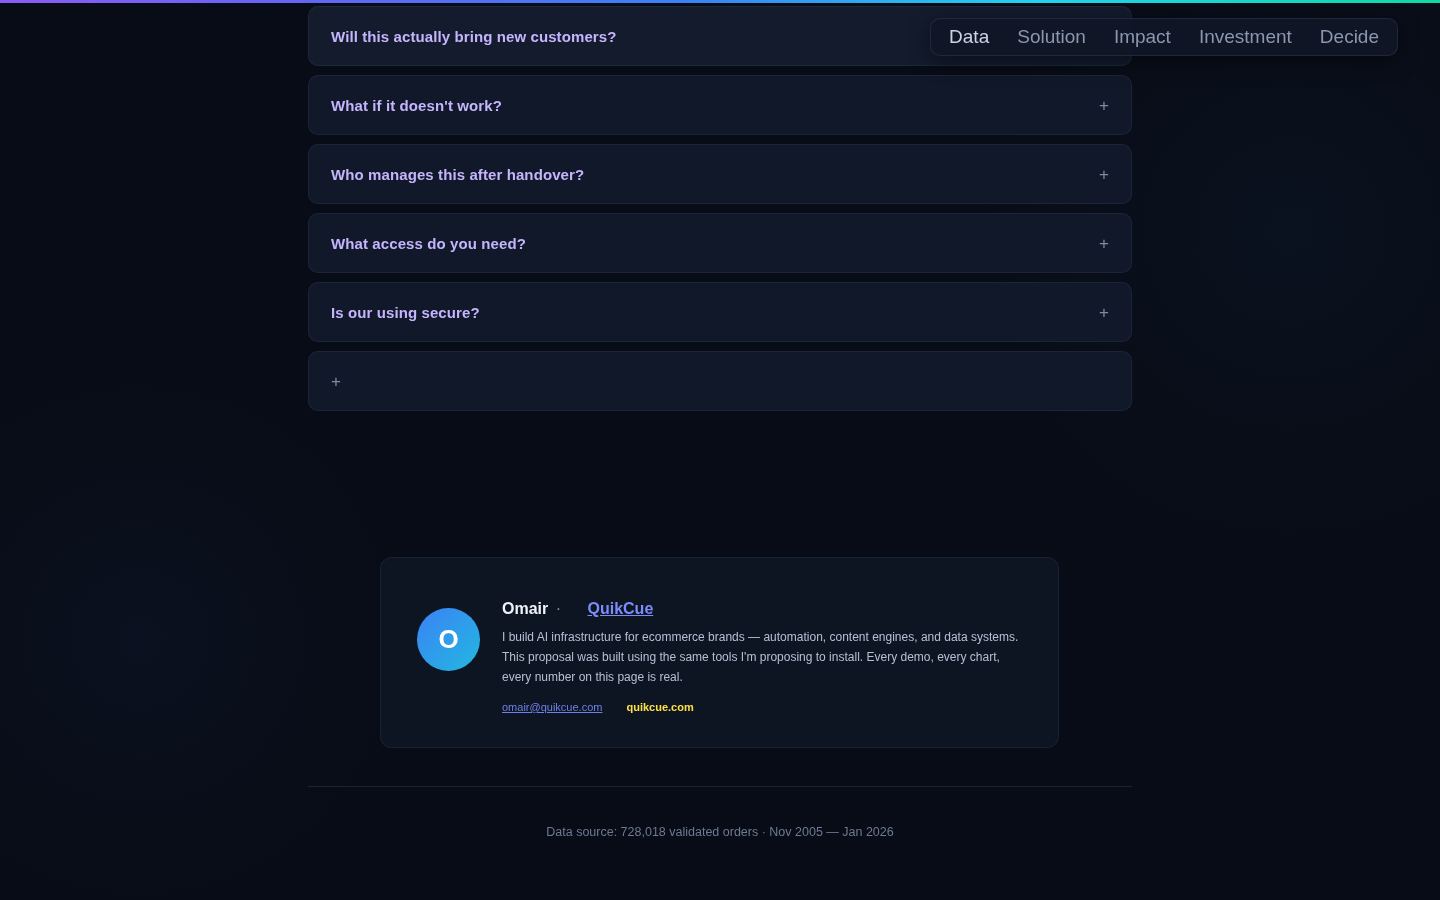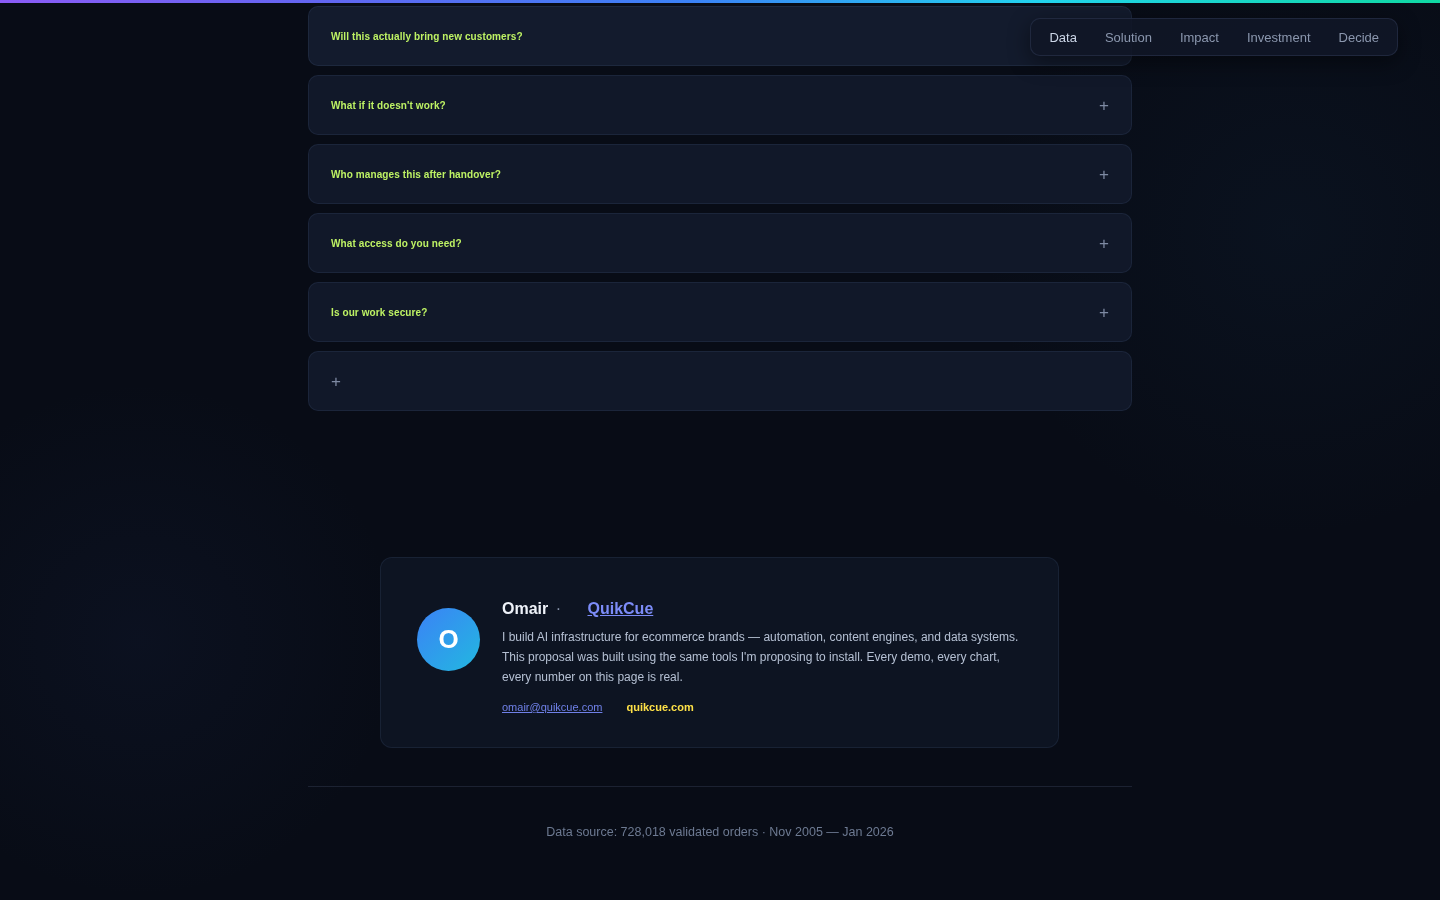--- a/index.html
+++ b/index.html
@@ -57,21 +57,21 @@
     background: rgba(16,22,38,0.92);
     border: 1px solid rgba(90,110,150,0.22);
     border-radius: 10px;
     padding: 0 4px;
     height: 38px;
     z-index: 40;
     box-shadow: 0 6px 22px rgba(0,0,0,0.45);
   }
   .section-nav .nav-item {
     color: #8b97ae;
-    font-size: 13px;
+    font-size: 19px;
     padding: 8px 14px;
     border-radius: 7px;
     cursor: pointer;
     white-space: nowrap;
   }
   .section-nav .nav-item.active {
     color: #cbd5e6;
   }
 
   
@@ -90,22 +90,22 @@
     display: flex;
     align-items: center;
     justify-content: space-between;
     padding: 0 22px;
     cursor: pointer;
   }
   .faq-item.first {
     background: #131b2d;
   }
   .faq-q {
-    color: #bef264;
-    font-size: 10px;
+    color: #c4b5fd;
+    font-size: 15px;
     font-weight: bold;
     letter-spacing: 0.1px;
   }
   .faq-plus {
     color: #7e8aa3;
     font-size: 17px;
     line-height: 1;
     font-weight: normal;
   }
 
@@ -229,21 +229,21 @@
     <span class="faq-q">Who manages this after handover?</span>
     <span class="faq-plus">+</span>
   </div>
 
   <div class="faq-item">
     <span class="faq-q">What access do you need?</span>
     <span class="faq-plus">+</span>
   </div>
 
   <div class="faq-item">
-    <span class="faq-q">Is our work secure?</span>
+    <span class="faq-q">Is our using secure?</span>
     <span class="faq-plus">+</span>
   </div>
 
   <div class="faq-item">
     <span class="faq-plus">+</span>
   </div>
 
 </div>
 
 <div class="author-card">

